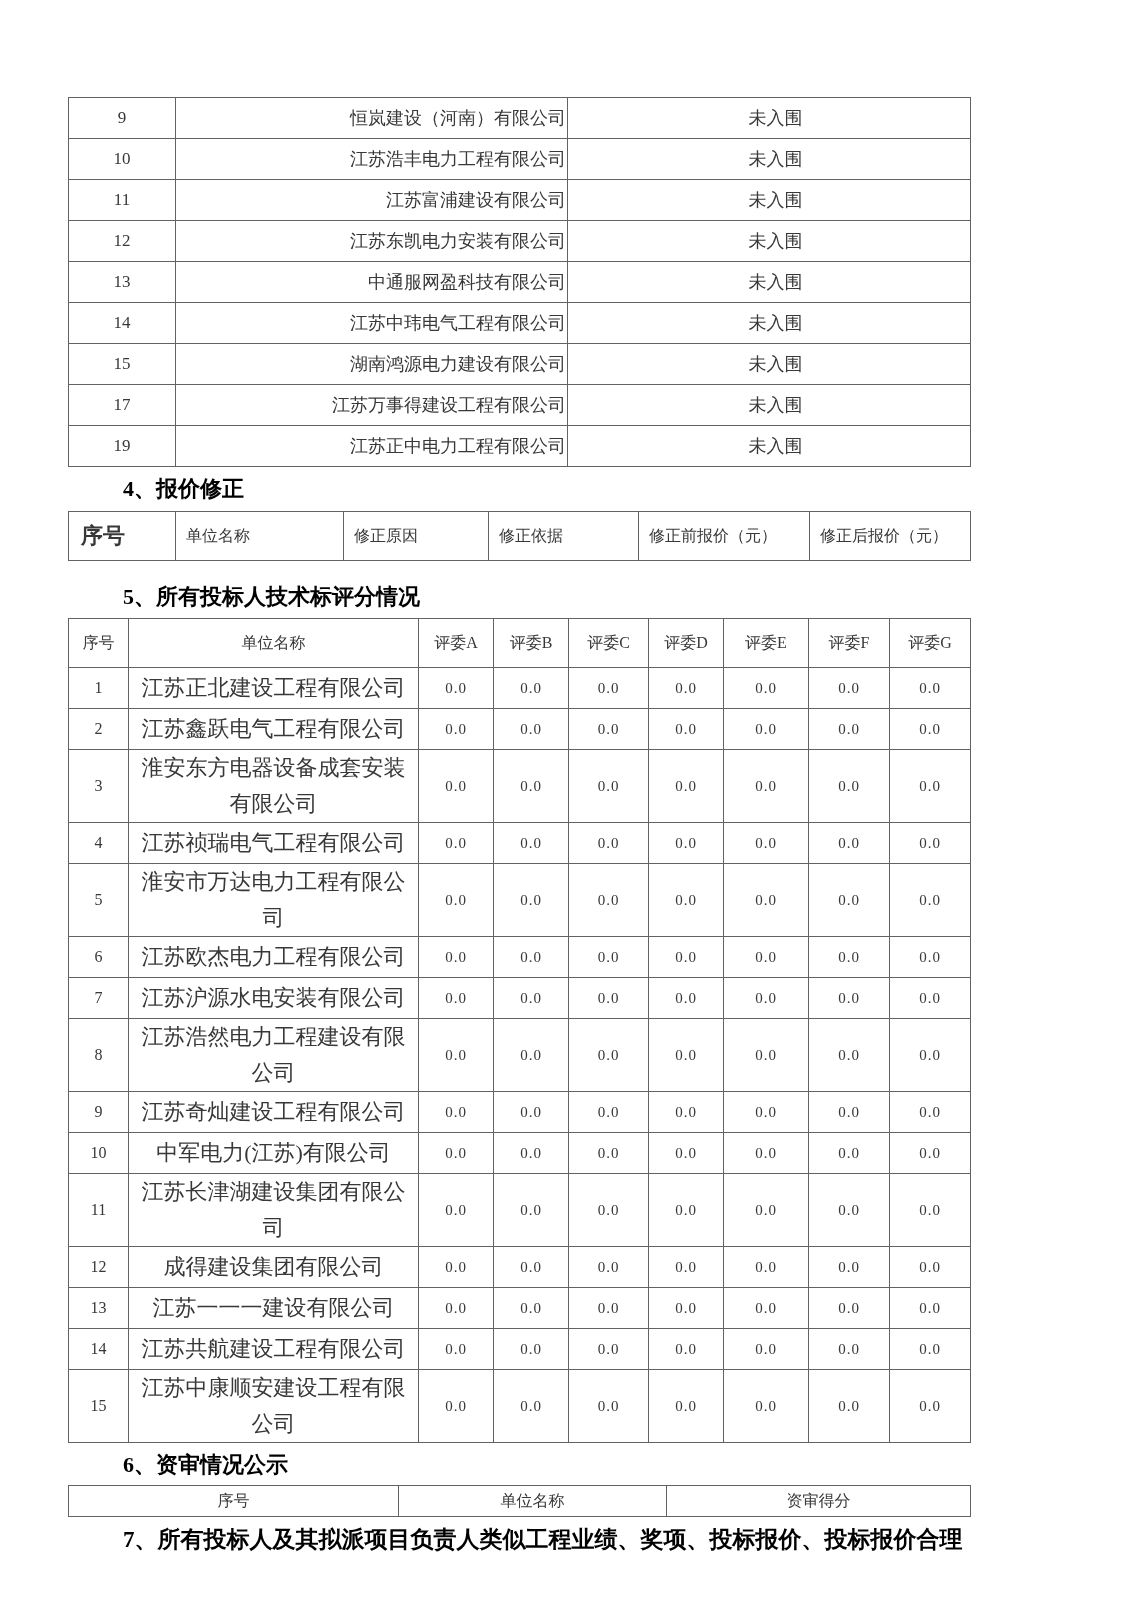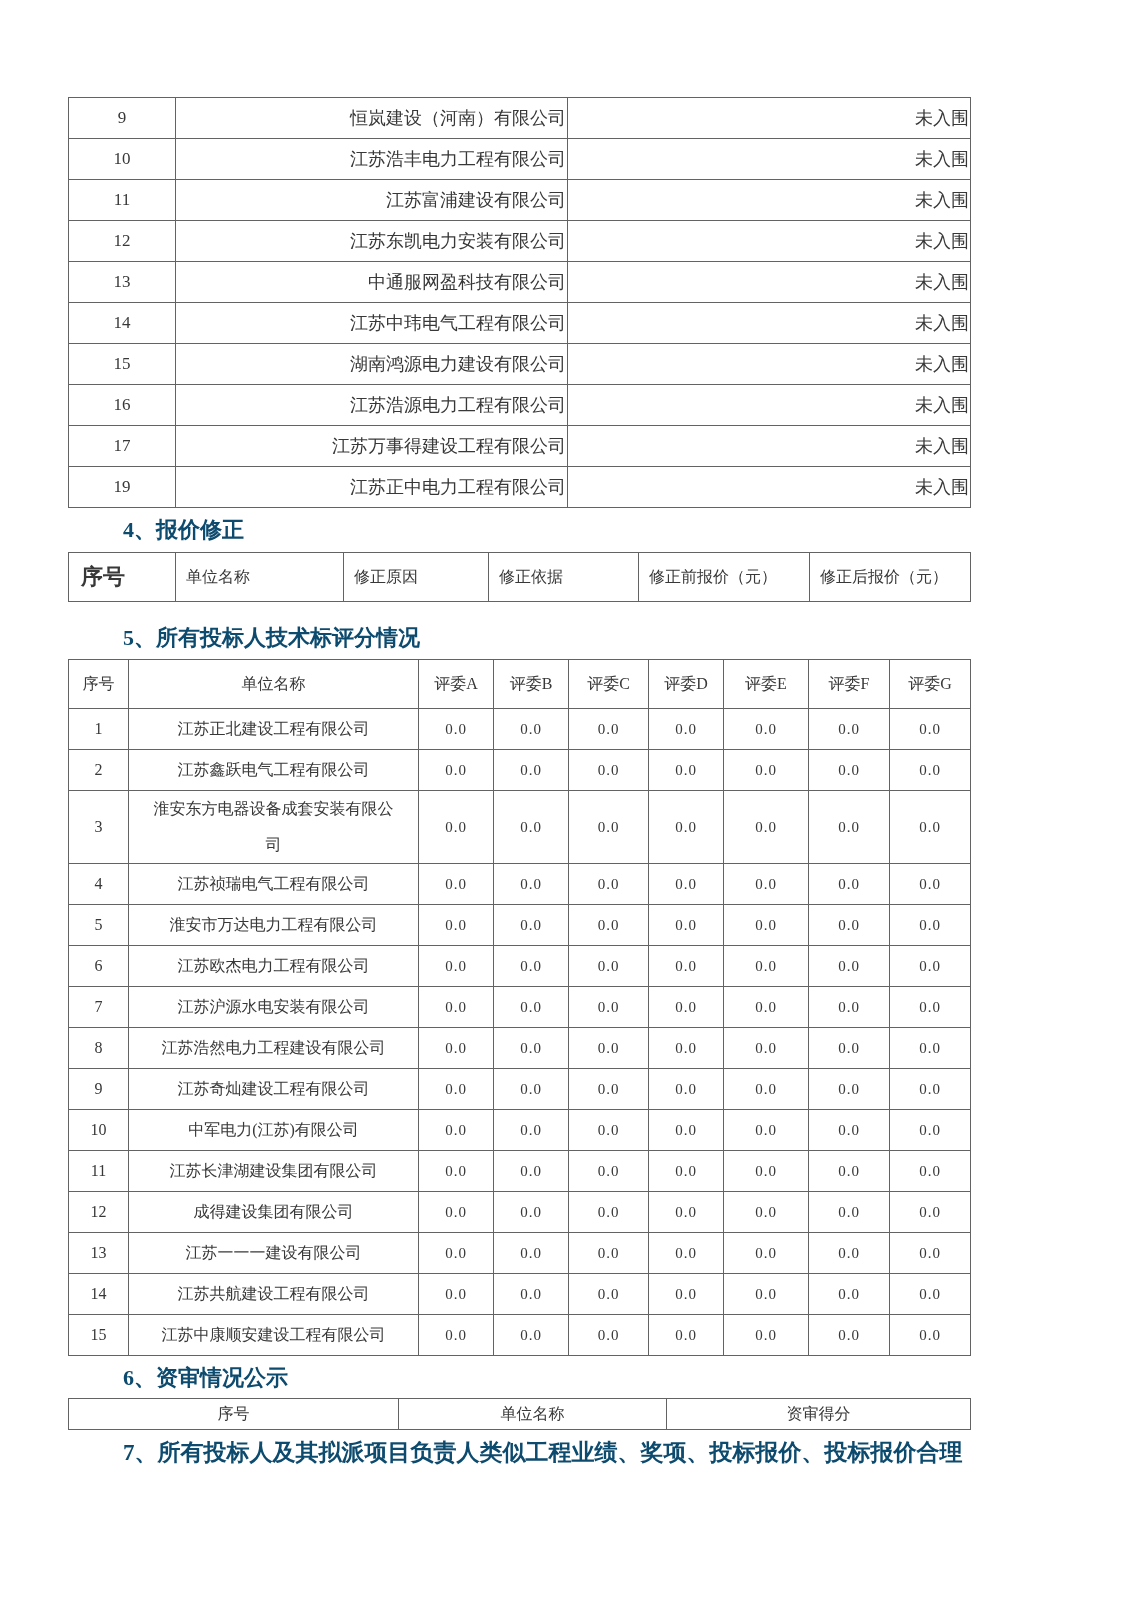--- a/index.html
+++ b/index.html
@@ -10,43 +10,43 @@
   }
   .content{margin-left:68px;width:902px;padding-top:97px;}
 
   table{border-collapse:collapse;table-layout:fixed;width:902px;background:#fff;}
   td,th{border:1px solid #636363;font-weight:normal;overflow:hidden;}
 
   
   .t1 td{height:38px;font-size:18px;vertical-align:middle;}
   .t1 .c-no{text-align:center;font-size:17px;}
   .t1 .c-name{text-align:right;}
-  .t1 .c-status{text-align:right;padding-left:14px;}
+  .t1 .c-status{text-align:center;padding-left:14px;}
 
   .sec-heading{
     margin:10px 0 0 0;padding-left:55px;
-    font-size:22px;font-weight:bold;color:#0c4a6e;
+    font-size:22px;font-weight:bold;color:#000000;
     line-height:24px;white-space:nowrap;
   }
   .h4{margin-top:10px;}
   .h5{margin-top:24px;}
   .h6{margin-top:10px;}
   .h7{margin-top:11px;font-size:23px;}
 
   
   .t4{margin-top:10px;}
   .t4 th{height:46px;text-align:left;padding-left:10px;font-size:16px;vertical-align:middle;}
   .t4 th.th-big{font-size:22px;font-weight:bold;padding-left:12px;}
 
   
   .t5{margin-top:9px;}
   .t5 th{height:46px;font-size:16px;text-align:center;vertical-align:middle;}
   .t5 td{height:38px;vertical-align:middle;text-align:center;}
   .t5 .c-no{font-size:16px;}
-  .t5 .c-name{font-size:16px;padding:0 20px;line-height:36px;}
+  .t5 .c-name{font-size:22px;padding:0 4px;line-height:36px;}
   .t5 .c-score{font-size:15px;letter-spacing:1px;}
 
   
   .t6{margin-top:8px;}
   .t6 th{height:28px;font-size:16px;text-align:center;vertical-align:middle;}
 </style>
 </head>
 <body>
 
 <div class="content">
@@ -84,25 +84,20 @@
           <td class="c-status">未入围</td>
         </tr>
         <tr>
           <td class="c-no">14</td>
           <td class="c-name">江苏中玮电气工程有限公司</td>
           <td class="c-status">未入围</td>
         </tr>
         <tr>
           <td class="c-no">15</td>
           <td class="c-name">湖南鸿源电力建设有限公司</td>
-          <td class="c-status">未入围</td>
-        </tr>
-        <tr>
-          <td class="c-no">16</td>
-          <td class="c-name">江苏浩源电力工程有限公司</td>
           <td class="c-status">未入围</td>
         </tr>
         <tr>
           <td class="c-no">17</td>
           <td class="c-name">江苏万事得建设工程有限公司</td>
           <td class="c-status">未入围</td>
         </tr>
         <tr>
           <td class="c-no">19</td>
           <td class="c-name">江苏正中电力工程有限公司</td>

